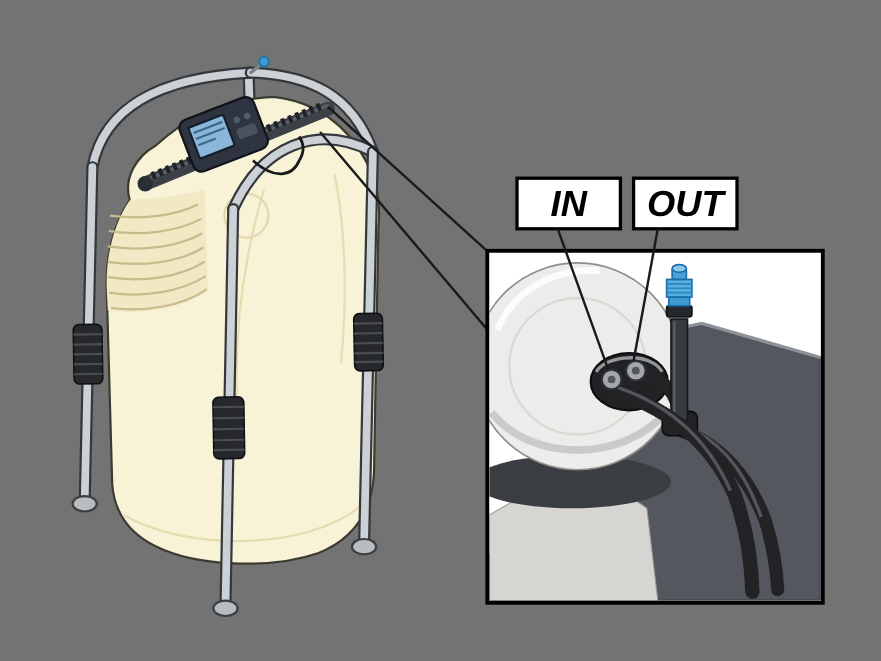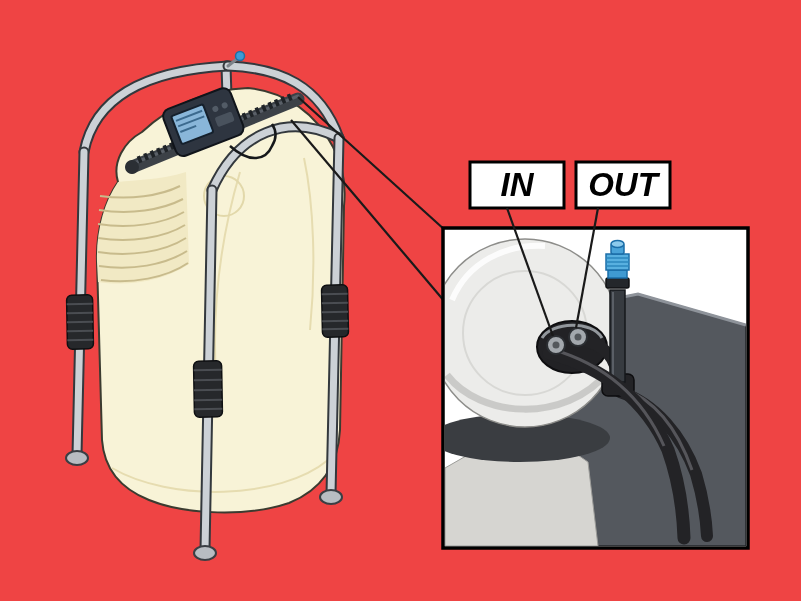--- a/index.html
+++ b/index.html
@@ -1,16 +1,16 @@
 <!DOCTYPE html>
 <html><head>
 <meta charset="utf-8">
 <style>
   html,body{margin:0;padding:0;background:#ffffff;}
-  .stage{position:relative;width:801px;height:601px;background:#ef4444;overflow:hidden;
+  .stage{position:relative;width:801px;height:601px;background:#737373;overflow:hidden;
          font-family:"Liberation Sans",sans-serif;}
   svg{display:block;}
   .label-text{font-family:"Liberation Sans",sans-serif;font-weight:bold;font-style:italic;
               font-size:33px;fill:#000;text-anchor:middle;}
 </style>
 </head>
 <body>
 
 <div class="stage">
 <svg width="801" height="601" viewBox="0 0 801 601" xmlns="http://www.w3.org/2000/svg">

